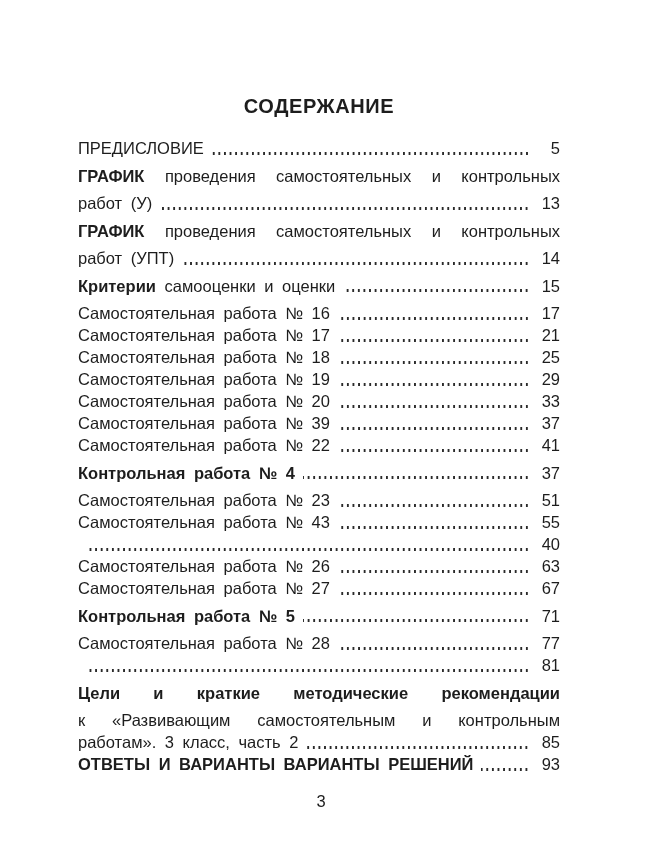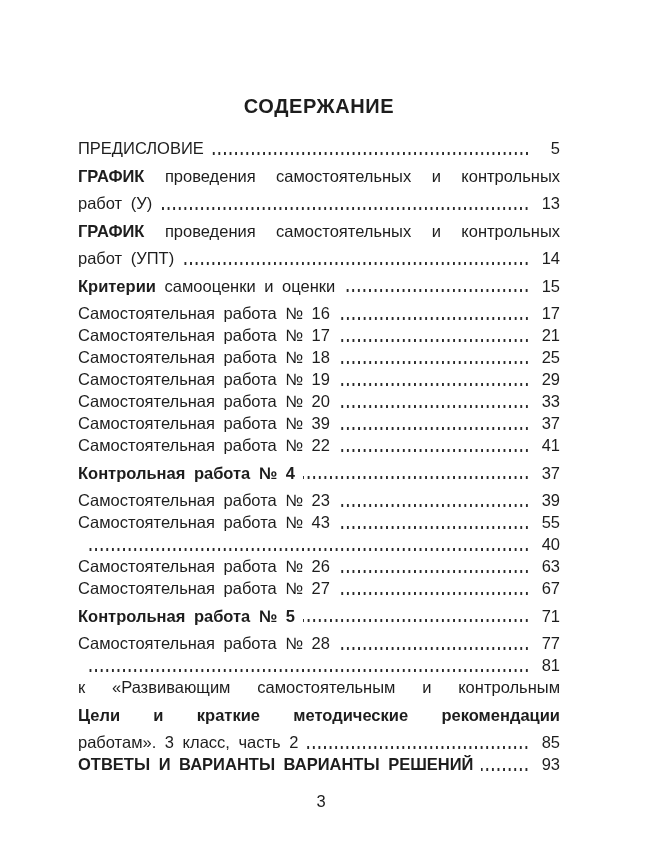--- a/index.html
+++ b/index.html
@@ -150,21 +150,21 @@
     <span class="pg">41</span>
   </div>
       <div class="row sec">
     <span class="text"><span class="b">Контрольная работа № 4</span></span>
     <span class="leader"></span>
     <span class="pg">37</span>
   </div>
       <div class="row">
     <span class="text"><span>Самостоятельная работа № 23</span></span>
     <span class="leader"></span>
-    <span class="pg">39</span>
+    <span class="pg">51</span>
   </div>
       <div class="row">
     <span class="text"><span>Самостоятельная работа № 43</span></span>
     <span class="leader"></span>
     <span class="pg">55</span>
   </div>
       <div class="row">
     <span class="leader"></span>
     <span class="pg">40</span>
   </div>
@@ -185,30 +185,30 @@
   </div>
       <div class="row">
     <span class="text"><span>Самостоятельная работа № 28</span></span>
     <span class="leader"></span>
     <span class="pg">77</span>
   </div>
       <div class="row">
     <span class="leader"></span>
     <span class="pg">81</span>
   </div>
+      <div class="row justify sec">
+    <span class="text"><span class="b">Цели и краткие методические рекомендации</span></span>
+    
+    
+  </div>
       <div class="row justify">
     <span class="text"><span>к «Развивающим самостоятельным и контрольным</span></span>
     
     
   </div>
-      <div class="row justify sec">
-    <span class="text"><span class="b">Цели и краткие методические рекомендации</span></span>
-    
-    
-  </div>
       <div class="row">
     <span class="text"><span>работам». 3 класс, часть 2</span></span>
     <span class="leader"></span>
     <span class="pg">85</span>
   </div>
       <div class="row">
     <span class="text"><span class="b">ОТВЕТЫ И ВАРИАНТЫ ВАРИАНТЫ РЕШЕНИЙ</span></span>
     <span class="leader"></span>
     <span class="pg">93</span>
   </div>

